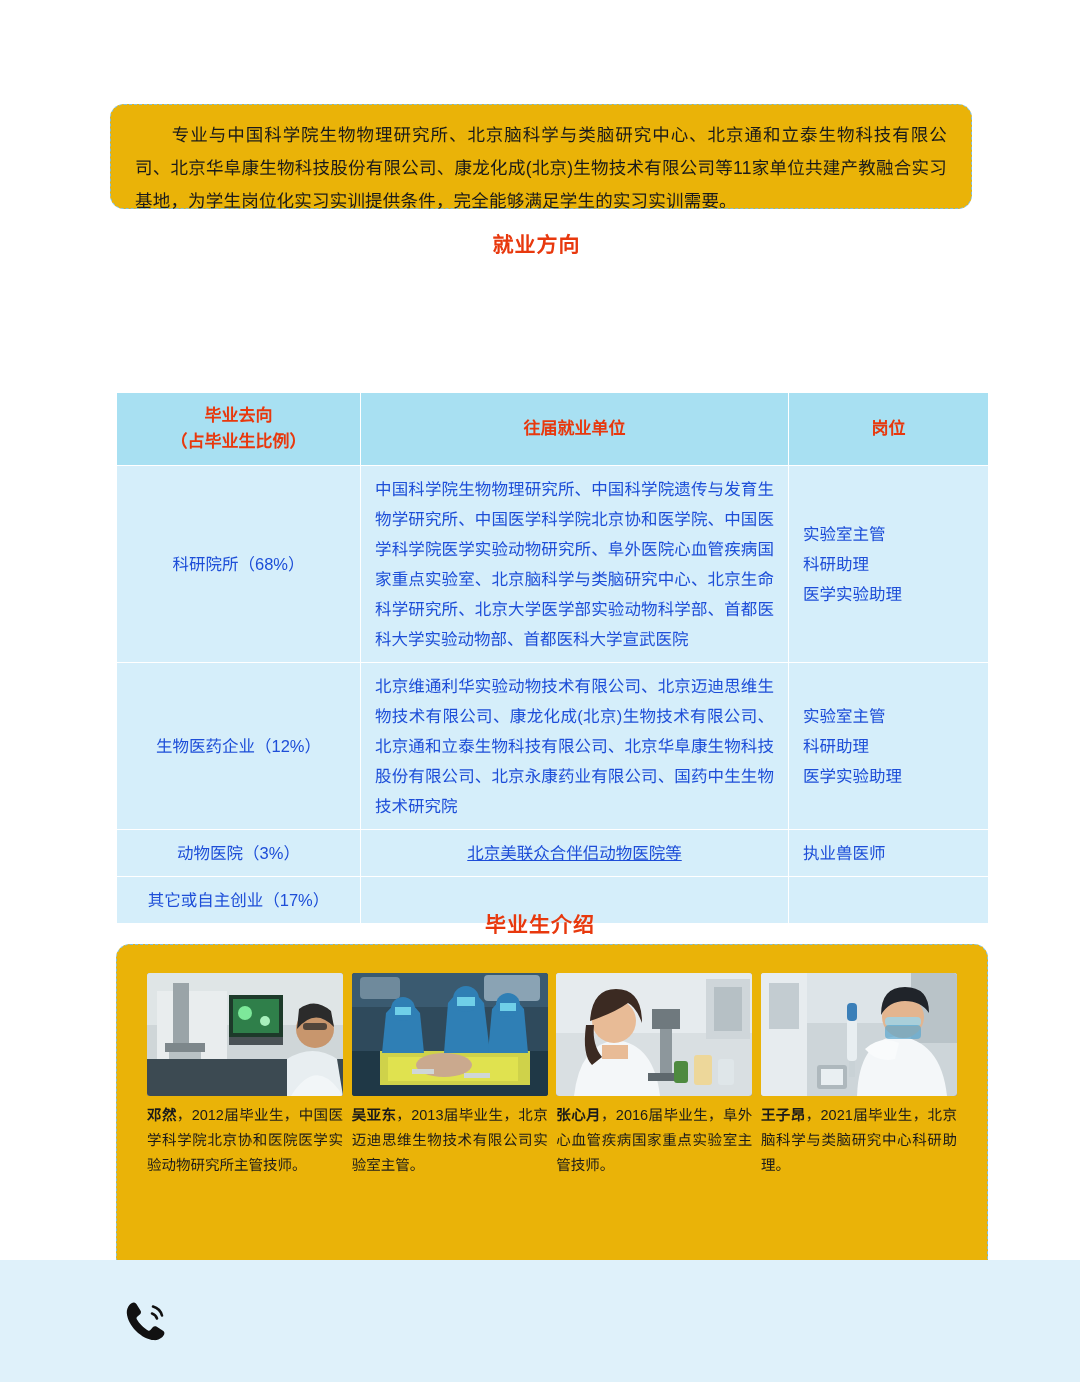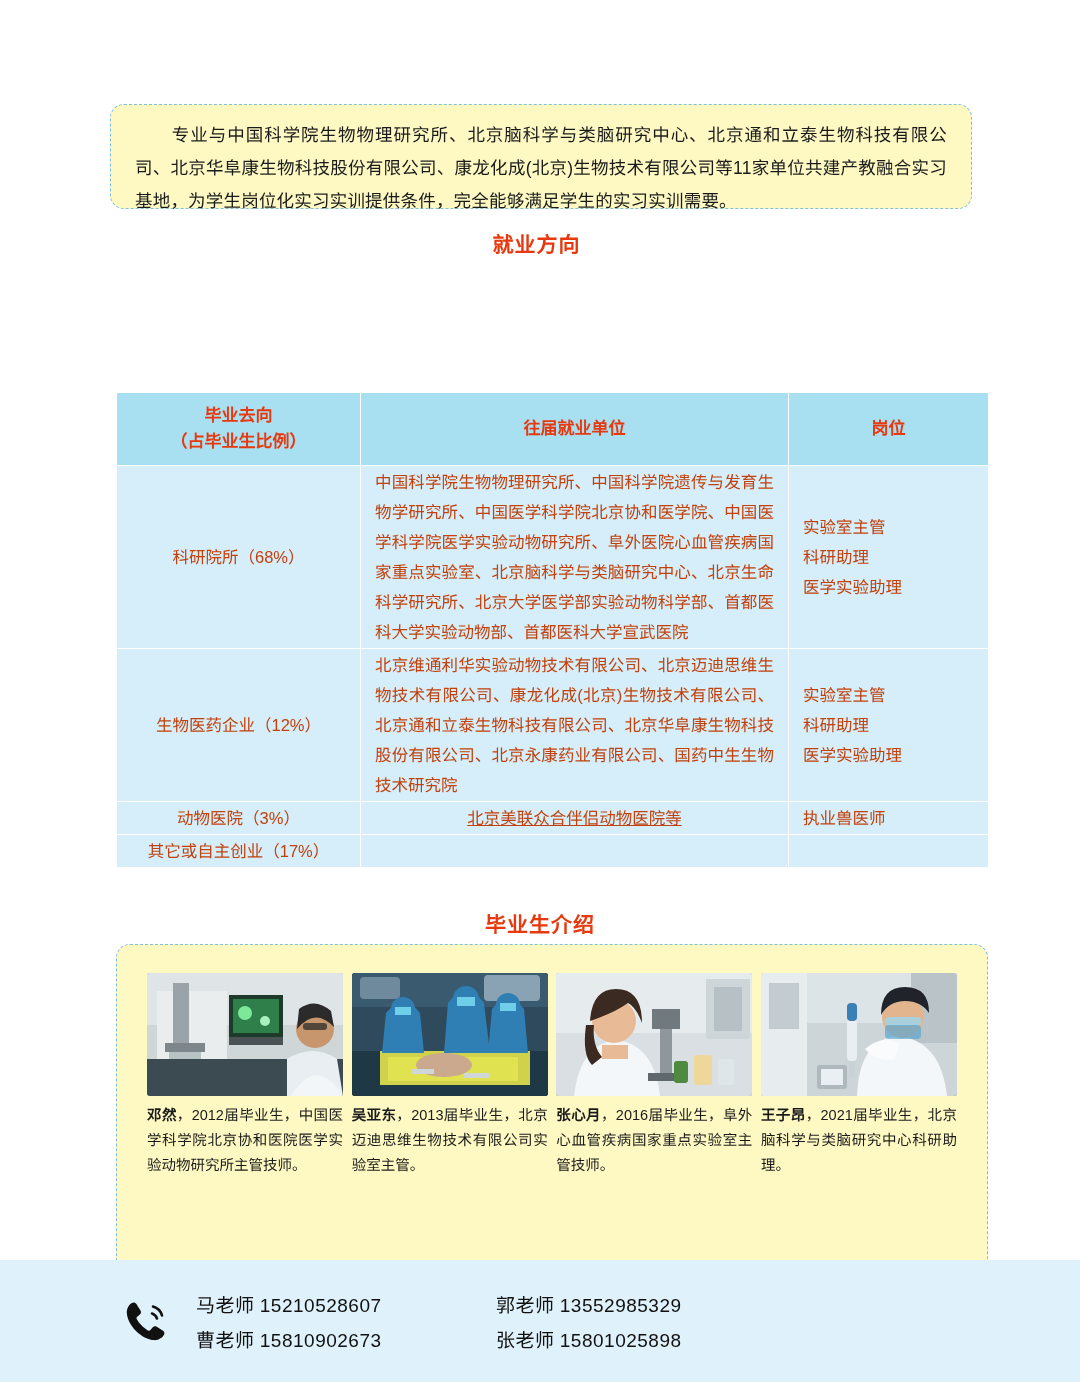--- a/index.html
+++ b/index.html
@@ -28,21 +28,21 @@
     color: #e8380d;
     font-weight: bold;
     font-size: 21px;
     letter-spacing: 1px;
   }
 
   
   .panel {
     border: 1px dashed #7fbfe0;
     border-radius: 14px;
-    background: #fef9c3;
+    background: #eab308;
     box-sizing: border-box;
   }
 
   .para {
     font-size: 17.5px;
     line-height: 33px;
     color: #1a1a1a;
     text-align: justify;
     letter-spacing: 0.2px;
   }
@@ -65,23 +65,23 @@
     border: 1px solid #ffffff;
     padding: 10px 6px;
     line-height: 26px;
     text-align: center;
   }
   table.grad-table td {
     background: #d5eefa;
     border: 1px solid #ffffff;
     font-size: 16.5px;
     line-height: 30px;
-    padding: 1px 14px;
+    padding: 8px 14px;
     vertical-align: middle;
-    color: #c2410c;
+    color: #1d4ed8;
   }
   td.c-dest { text-align: center; }
   td.c-unit { text-align: justify; }
   td.c-unit.center { text-align: center; text-decoration: underline; }
   td.c-post { text-align: left; padding-left: 22px; }
   td.c-post.center { text-align: left; padding-left: 14px; }
 
   
   .alumni-row {
     display: flex;
@@ -324,34 +324,16 @@
 
   <div class="footer">
     <div class="footer-inner">
       <div class="phone-icon">
         <svg width="48" height="48" viewBox="0 0 48 48" xmlns="http://www.w3.org/2000/svg">
           <path d="M13.8 5.5c-1.6 0-3.1 1-4.4 2.6C7.6 10.4 6.6 13 6.8 15.9c.4 5.9 3.9 12.7 9.2 18 5.3 5.3 12.1 8.8 18 9.2 2.9.2 5.5-.8 7.8-2.6 1.6-1.3 2.6-2.8 2.6-4.4 0-.9-.5-1.7-1.4-2.3l-6.6-4.2c-1.1-.7-2.5-.5-3.4.5l-2.6 2.9c-.6.7-1.6.9-2.4.4-2.1-1.2-4.3-2.9-6.3-4.9-2-2-3.7-4.2-4.9-6.3-.5-.8-.3-1.8.4-2.4l2.9-2.6c1-.9 1.2-2.3.5-3.4L16.4 7c-.6-.9-1.4-1.4-2.3-1.5z" fill="#111"></path>
           <path d="M33 9.5c4.4 1.2 7.8 4.6 9 9" stroke="#111" stroke-width="2.6" fill="none" stroke-linecap="round"></path>
           <path d="M32 16.5c2.4.8 4.2 2.6 5 5" stroke="#111" stroke-width="2.6" fill="none" stroke-linecap="round"></path>
         </svg>
       </div>
-      <div class="contact-grid">
-        <div class="contact-cell">
-          <span class="cname">马老师</span>
-          <span class="cnum">15210528607</span>
-        </div>
-        <div class="contact-cell">
-          <span class="cname">郭老师</span>
-          <span class="cnum">13552985329</span>
-        </div>
-        <div class="contact-cell">
-          <span class="cname">曹老师</span>
-          <span class="cnum">15810902673</span>
-        </div>
-        <div class="contact-cell">
-          <span class="cname">张老师</span>
-          <span class="cnum">15801025898</span>
-        </div>
-      </div>
     </div>
   </div>
 
 </div>
 
 </body></html>

